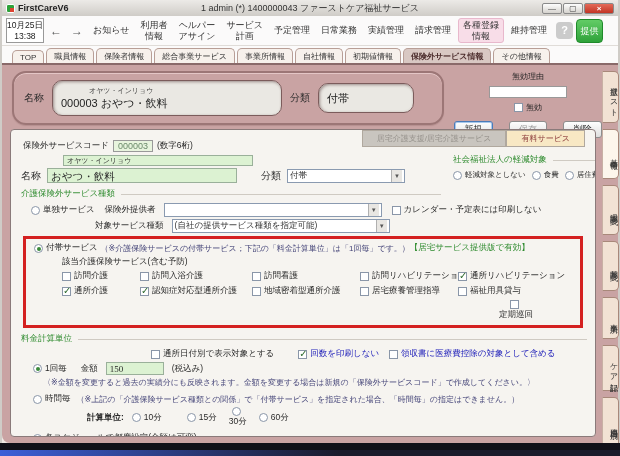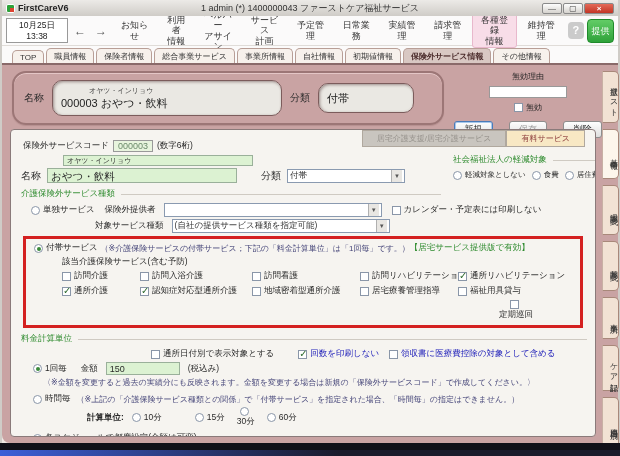--- a/index.html
+++ b/index.html
@@ -20,21 +20,21 @@
   .titlebar .wtitle { position:absolute; left:0; right:0; text-align:center; font-size:9px; color:#333; }
   .winbtns { margin-left:auto; display:flex; gap:1px; z-index:2; }
   .winbtn { width:20px; height:11px; border:1px solid #8a8a8a; border-radius:2px;
     background:linear-gradient(#fdfdfd,#d6d3ce); font-size:8px; line-height:9px; text-align:center; color:#444; }
   .winbtn.close { width:30px; background:linear-gradient(#e46a58,#c23525); color:#fff; font-weight:bold; }
 
   
   .toolbar { height:30px; background:#fbfafa; border-bottom:1px solid #e0dcd8;
     display:flex; align-items:center; padding:0 4px; gap:3px; }
   .datebox { border:1px solid #999; background:#fff; font-size:8.5px; line-height:1.2;
-    text-align:center; padding:1px 12px; color:#222; white-space:pre-line; flex:0 0 auto; }
+    text-align:center; padding:1px 0; color:#222; white-space:pre-line; flex:0 0 auto; }
   .navarrow { font-size:12px; color:#555; padding:0 3px; }
   .menuitem { font-size:9px; color:#333; text-align:center; white-space:pre-line;
     line-height:1.15; padding:1px 4px; border-radius:3px; }
   .menuitem.active { background:#f8dde8; border:1px solid #e8b8cc; }
   .helpbtn { width:17px; height:17px; background:#cbcbcb; color:#fff; font-weight:bold;
     border-radius:4px; font-size:11px; text-align:center; line-height:17px; margin-left:2px; }
   .providebtn { min-width:27px; height:24px; background:linear-gradient(#62cc66,#2fa23a);
     border:1px solid #1f8a2a; border-radius:4px; color:#fff; font-size:9px;
     text-align:center; line-height:22px; padding:0 2px; }
 
@@ -100,21 +100,21 @@
   .radio.checked::after { content:''; position:absolute; left:2px; top:2px; width:4px; height:4px;
     border-radius:50%; background:#3a8a3a; }
   label.opt { display:inline-flex; align-items:center; white-space:nowrap; }
 
   .redbox { border:3px solid #d42020; margin:3px 4px 0 2px; padding:3px 6px 4px 8px; }
   .greennote { color:#2e8b2e; }
   .note { color:#47477a; font-size:8px; }
   .bluelabel { color:#1a1ab8; }
   .cbgrid { display:grid; grid-template-columns:78px 112px 108px 98px auto; row-gap:3px; margin:2px 0 0 28px; }
 
-  .amountbox { width:74px; height:13px; font-size:9px; line-height:12px; }
+  .amountbox { width:58px; height:13px; font-size:9px; line-height:12px;font-family:Liberation Serif, serif; }
 
   
   .sidetab { position:absolute; left:600px; width:17px; background:#f2e2d4; border:1px solid #a8887a;
     border-left:1px solid #c8b0a4; border-radius:0 5px 5px 0; writing-mode:vertical-rl;
     font-size:8px; color:#333; text-align:center; padding:5px 0; letter-spacing:1px; }
   .sidetab.active { background:#fdf6ec; }
 
   
   .strip1 { position:absolute; left:0; top:443px; width:620px; height:7px; background:#101018; }
   .strip2 { position:absolute; left:0; top:450px; width:620px; height:6px;
@@ -374,21 +374,21 @@
         </label>
         <span class="note" style="margin-left:6px;">（※上記の「介護保険サービス種類との関係」で「付帯サービス」を指定された場合、「時間毎」の指定はできません。）</span>
       </div>
 
       <div class="row" style="margin-left:66px; margin-top:1px;">
         <span style="font-weight:bold;">計算単位:</span>
         <label class="opt" style="margin-left:8px;">
             <span class="radio"></span>
             <span>10分</span>
           </label>
-        <label class="opt" style="margin-left:12px;padding-left:21px;">
+        <label class="opt" style="margin-left:4px;padding-left:21px;">
             <span class="radio"></span>
             <span>15分</span>
           </label>
         <label class="opt" style="margin-left:12px;flex-direction:column;">
             <span class="radio"></span>
             <span>30分</span>
           </label>
         <label class="opt" style="margin-left:12px;">
             <span class="radio"></span>
             <span>60分</span>

